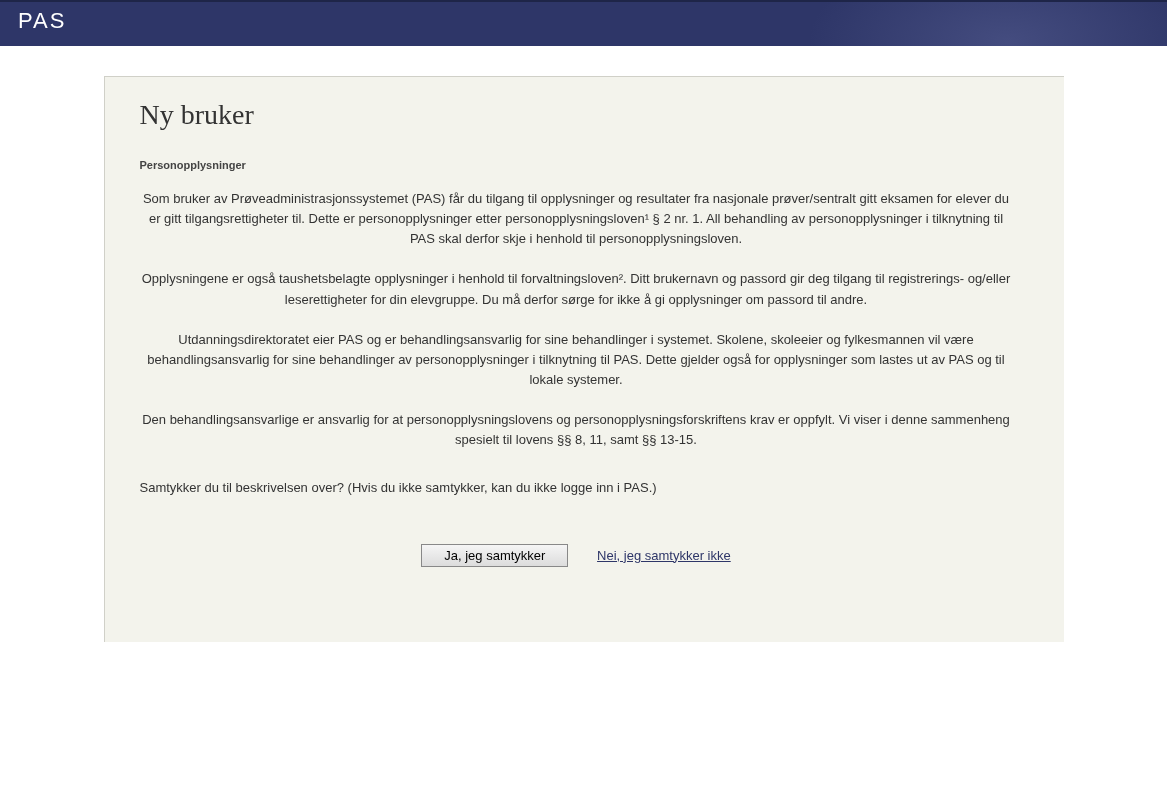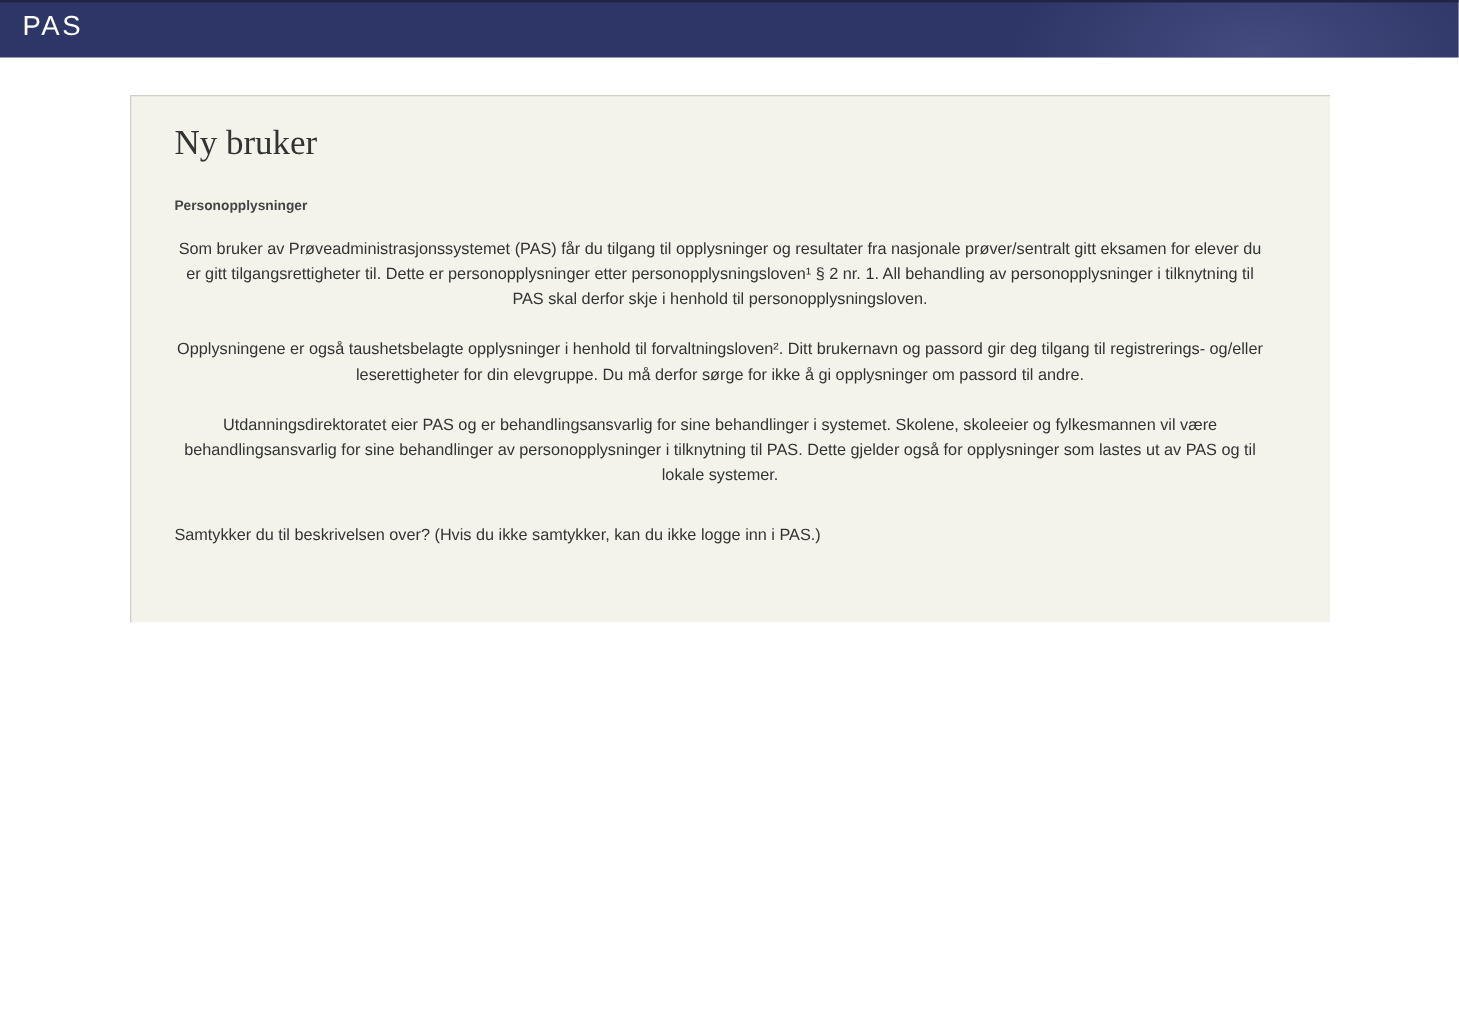--- a/index.html
+++ b/index.html
@@ -120,19 +120,24 @@
 
     <h2 class="section-heading">Personopplysninger</h2>
 
     <p class="body-text">Som bruker av Prøveadministrasjonssystemet (PAS) får du tilgang til opplysninger og resultater fra nasjonale prøver/sentralt gitt eksamen for elever du er gitt tilgangsrettigheter til. Dette er personopplysninger etter personopplysningsloven¹ § 2 nr. 1. All behandling av personopplysninger i tilknytning til PAS skal derfor skje i henhold til personopplysningsloven.</p>
 
     <p class="body-text">Opplysningene er også taushetsbelagte opplysninger i henhold til forvaltningsloven². Ditt brukernavn og passord gir deg tilgang til registrerings- og/eller leserettigheter for din elevgruppe. Du må derfor sørge for ikke å gi opplysninger om passord til andre.</p>
 
 
     <p class="body-text">Utdanningsdirektoratet eier PAS og er behandlingsansvarlig for sine behandlinger i systemet. Skolene, skoleeier og fylkesmannen vil være behandlingsansvarlig for sine behandlinger av personopplysninger i tilknytning til PAS. Dette gjelder også for opplysninger som lastes ut av PAS og til lokale systemer.</p>
 
+    <p class="body-text">Den behandlingsansvarlige er ansvarlig for at personopplysningslovens og personopplysningsforskriftens krav er oppfylt. Vi viser i denne sammenheng spesielt til lovens §§ 8, 11, samt §§ 13-15.</p>
 
     <p class="consent-question">Samtykker du til beskrivelsen over? (Hvis du ikke samtykker, kan du ikke logge inn i PAS.)</p>
 
+    <div class="button-row">
+      <button class="consent-button">Ja, jeg samtykker</button>
+      <a class="decline-link">Nei, jeg samtykker ikke</a>
+    </div>
 
 
   </div>
 </div>
 
 </body></html>

